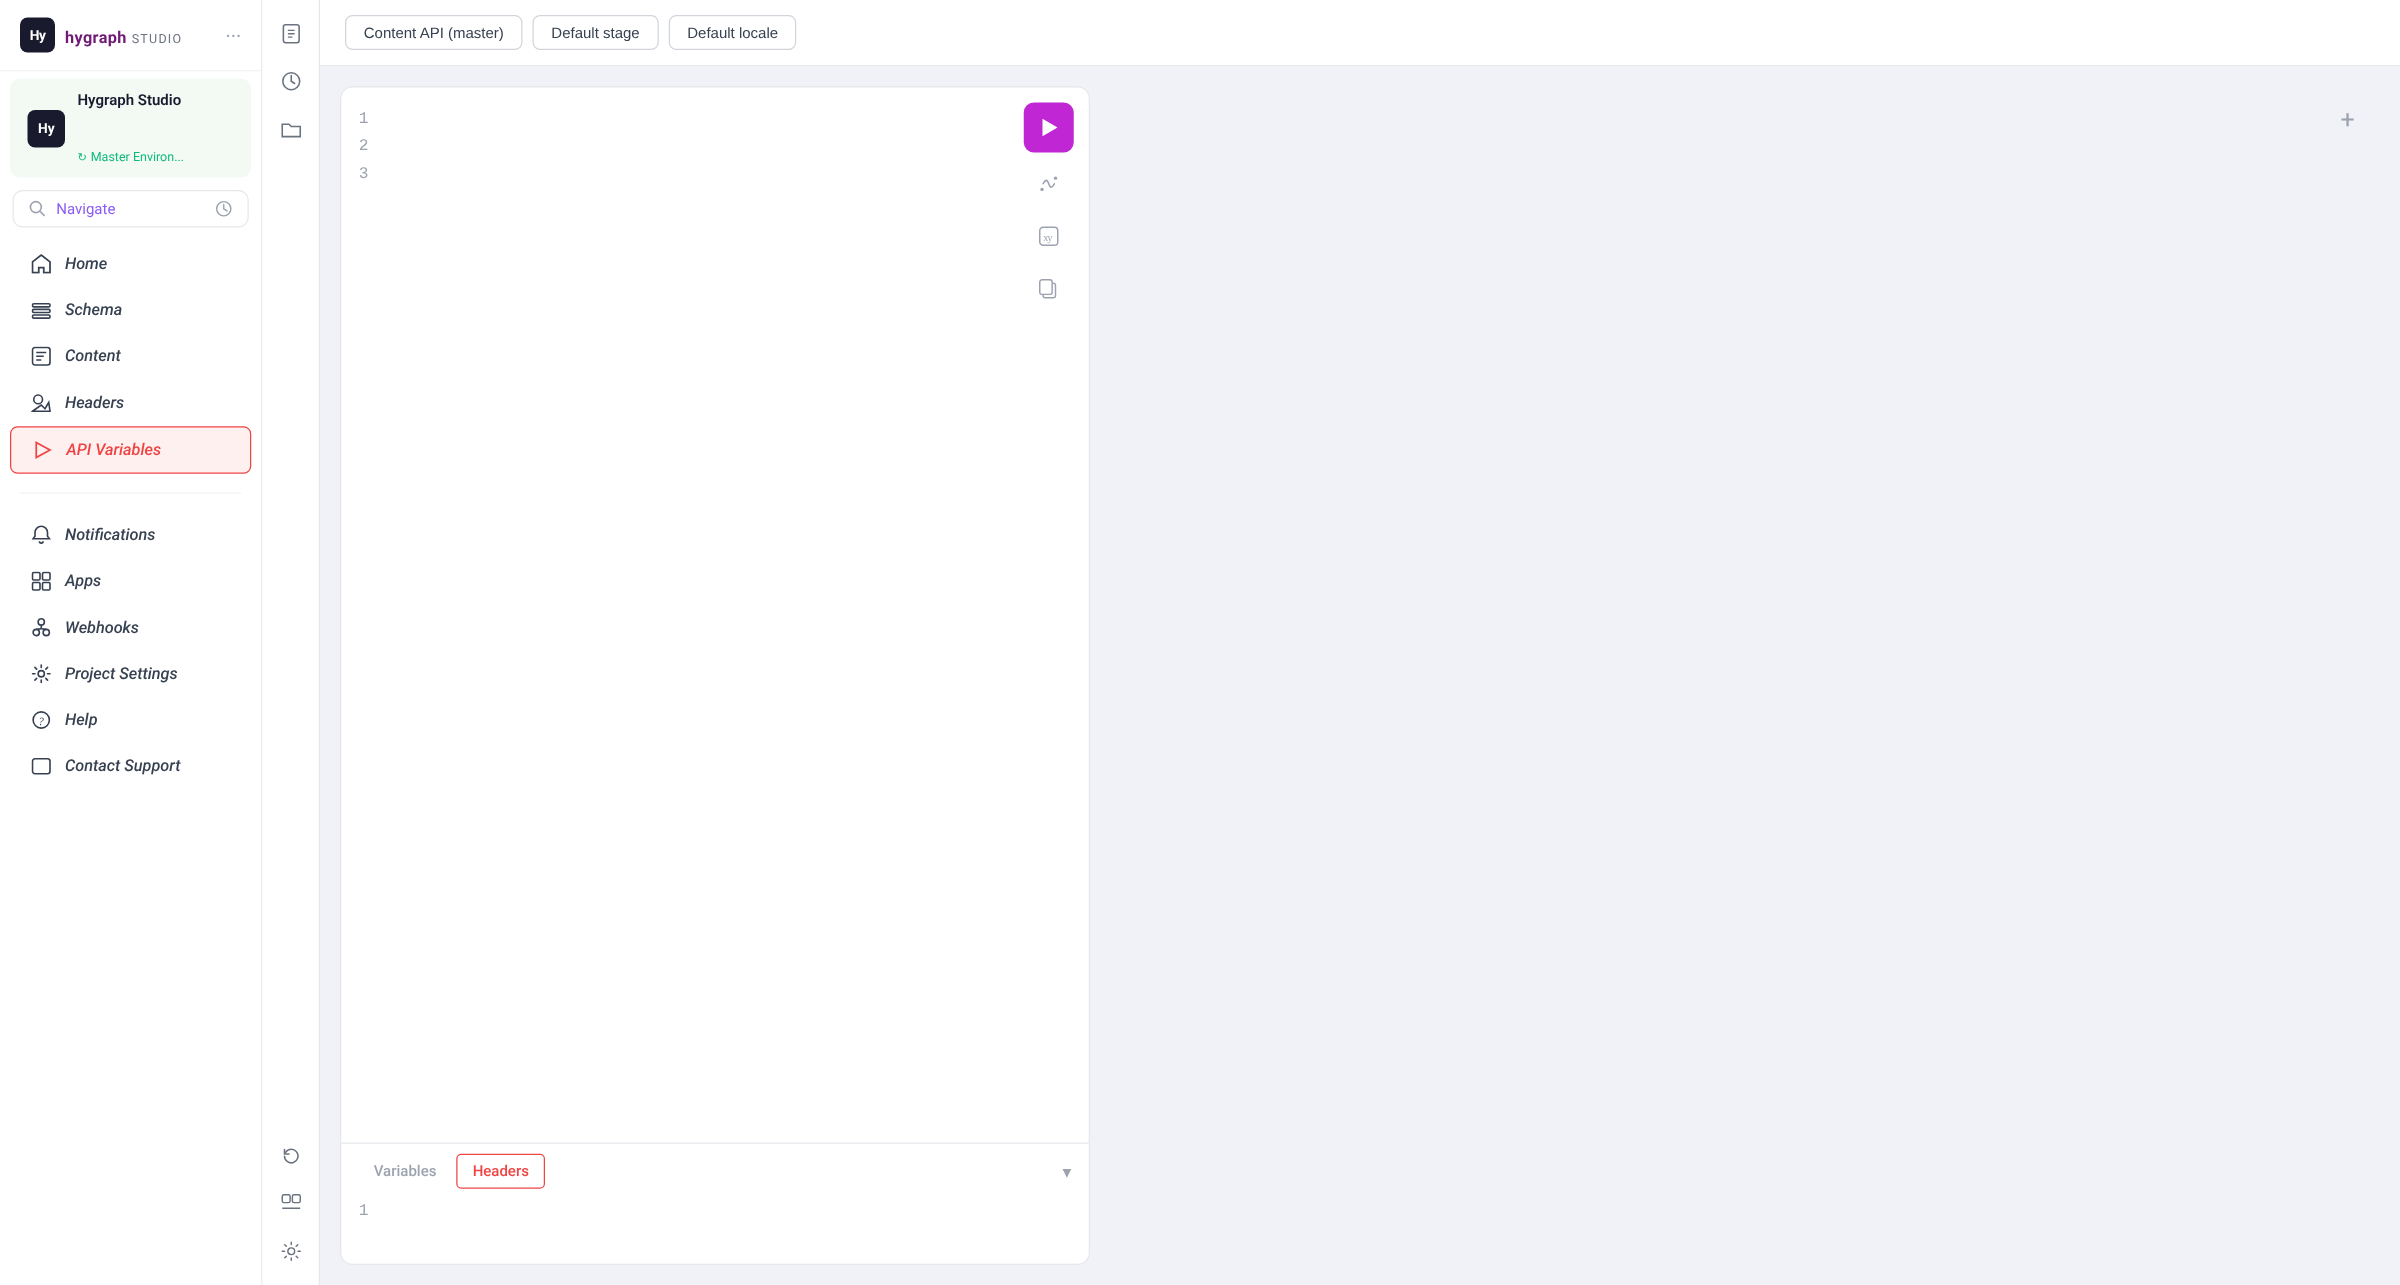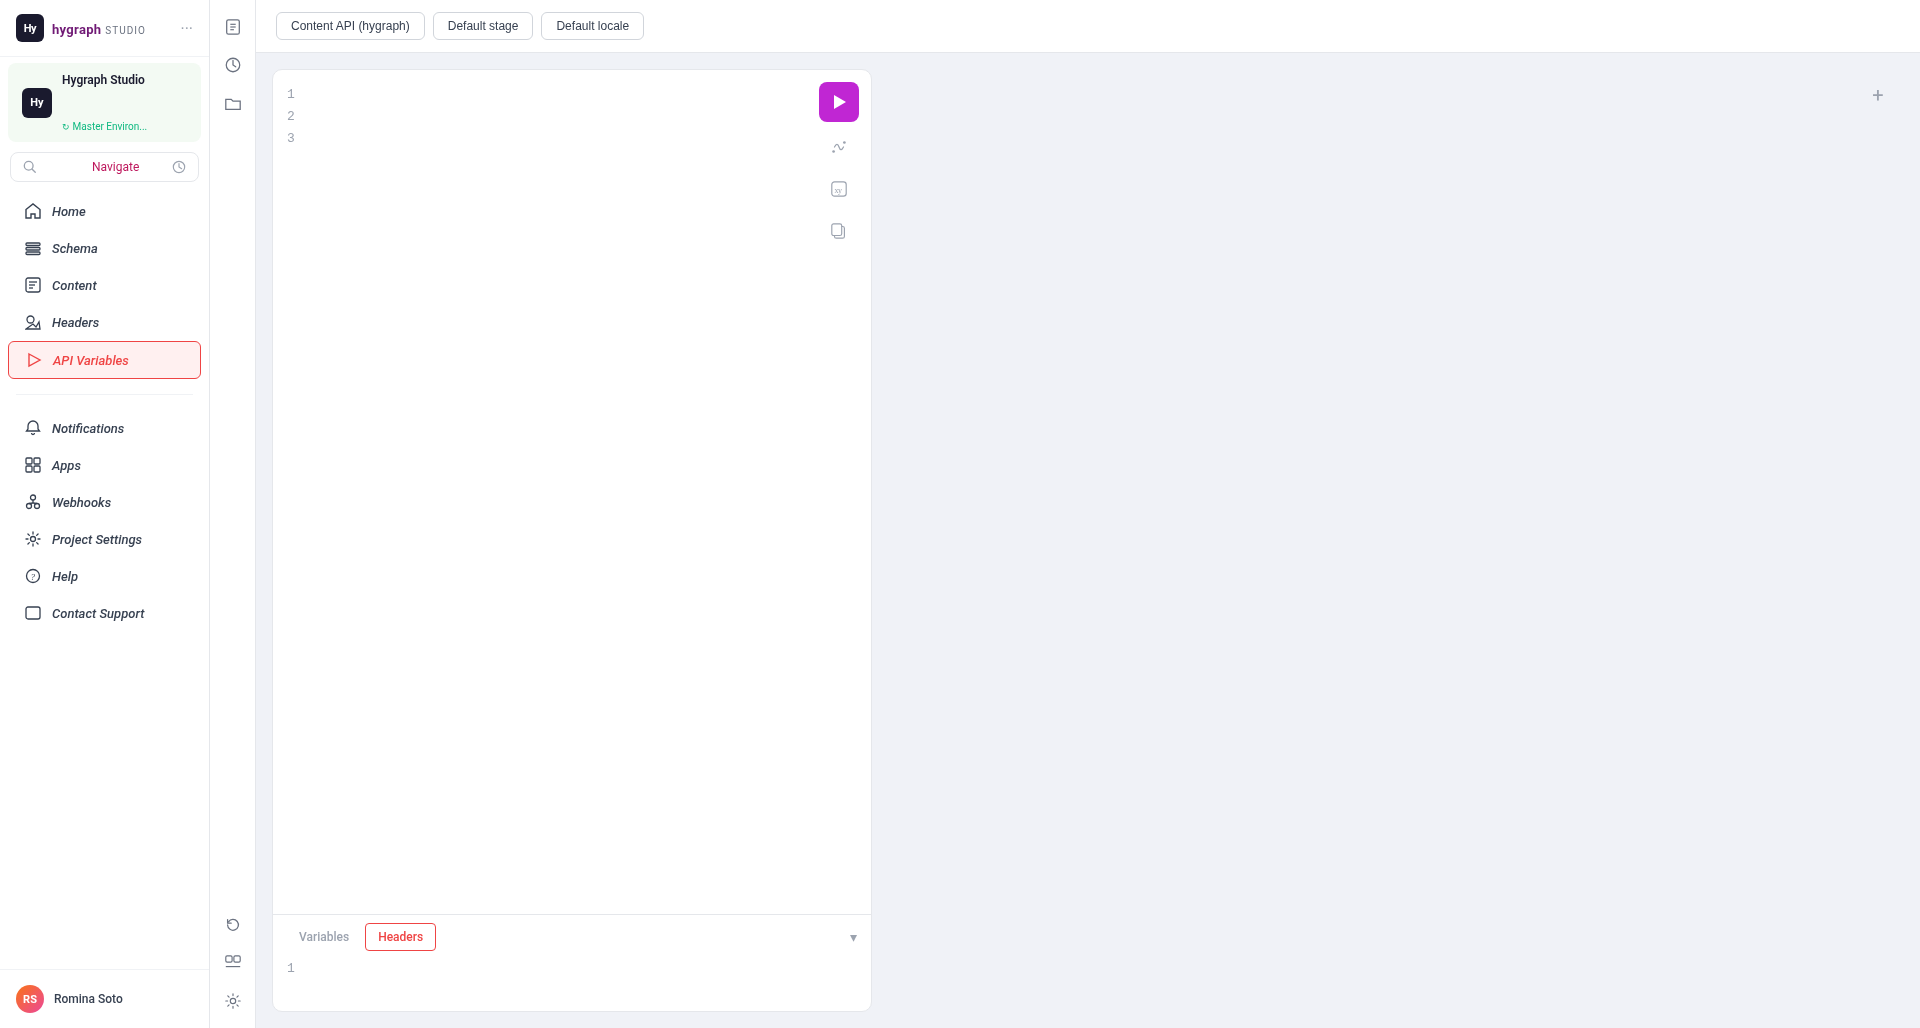--- a/index.html
+++ b/index.html
@@ -95,21 +95,21 @@
       align-items: center;
       gap: 8px;
       padding: 7px 12px;
       margin: 4px 10px;
       border: 1px solid #e5e7eb;
       border-radius: 8px;
       cursor: pointer;
     }
 
     .search-icon-wrap { color: #9ca3af; font-size: 13px; }
-    .search-label { font-size: 12px; color: #be185d; flex: 1; margin-left: 47px; }
+    .search-label { font-size: 12px; color: #8b5cf6; flex: 1; }
     .search-history { color: #9ca3af; font-size: 13px; }
 
     .nav-section { padding: 6px 0; }
 
     .nav-item {
       display: flex;
       align-items: center;
       gap: 10px;
       padding: 9px 16px;
       cursor: pointer;
@@ -526,28 +526,20 @@
       <span class="nav-icon">
         <svg width="16" height="16" viewBox="0 0 16 16" fill="none">
             <rect x="1" y="2" width="14" height="12" rx="2" stroke="#374151" stroke-width="1.3" fill="none"></rect>
           </svg>
       </span>
       <span>Contact Support</span>
     </div>
 
   </div>
 
-  <div class="sidebar-bottom">
-    <div class="user-item">
-      <div class="user-avatar">
-        <span>RS</span>
-      </div>
-      <span style="font-size:12px; color:#374151; font-weight:500;">Romina Soto</span>
-    </div>
-  </div>
 
 </div>
 
 <div class="icon-toolbar">
   <div class="icon-toolbar-btn">
     <svg width="18" height="18" viewBox="0 0 20 20" fill="none">
         <rect x="3" y="2" width="14" height="16" rx="2" stroke="#6b7280" stroke-width="1.4" fill="none"></rect>
         <line x1="7" y1="7" x2="13" y2="7" stroke="#6b7280" stroke-width="1.3"></line>
         <line x1="7" y1="10" x2="13" y2="10" stroke="#6b7280" stroke-width="1.3"></line>
         <line x1="7" y1="13" x2="11" y2="13" stroke="#6b7280" stroke-width="1.3"></line>
@@ -582,21 +574,21 @@
     <svg width="18" height="18" viewBox="0 0 20 20" fill="none">
         <circle cx="10" cy="10" r="3" stroke="#6b7280" stroke-width="1.3" fill="none"></circle>
         <path d="M10 2v2M10 16v2M2 10h2M16 10h2M4.22 4.22l1.41 1.41M14.37 14.37l1.41 1.41M4.22 15.78l1.41-1.41M14.37 5.63l1.41-1.41" stroke="#6b7280" stroke-width="1.3" stroke-linecap="round"></path>
       </svg>
   </div>
 </div>
 
 <div class="main-content">
 
   <div class="top-bar">
-    <button class="top-bar-btn">Content API (hygraph)</button>
+    <button class="top-bar-btn">Content API (master)</button>
     <button class="top-bar-btn">Default stage</button>
     <button class="top-bar-btn">Default locale</button>
   </div>
 
   <div class="workspace-main">
     <div class="editor-area">
 
       <div class="editor-panel">
 
         <div class="editor-main">

